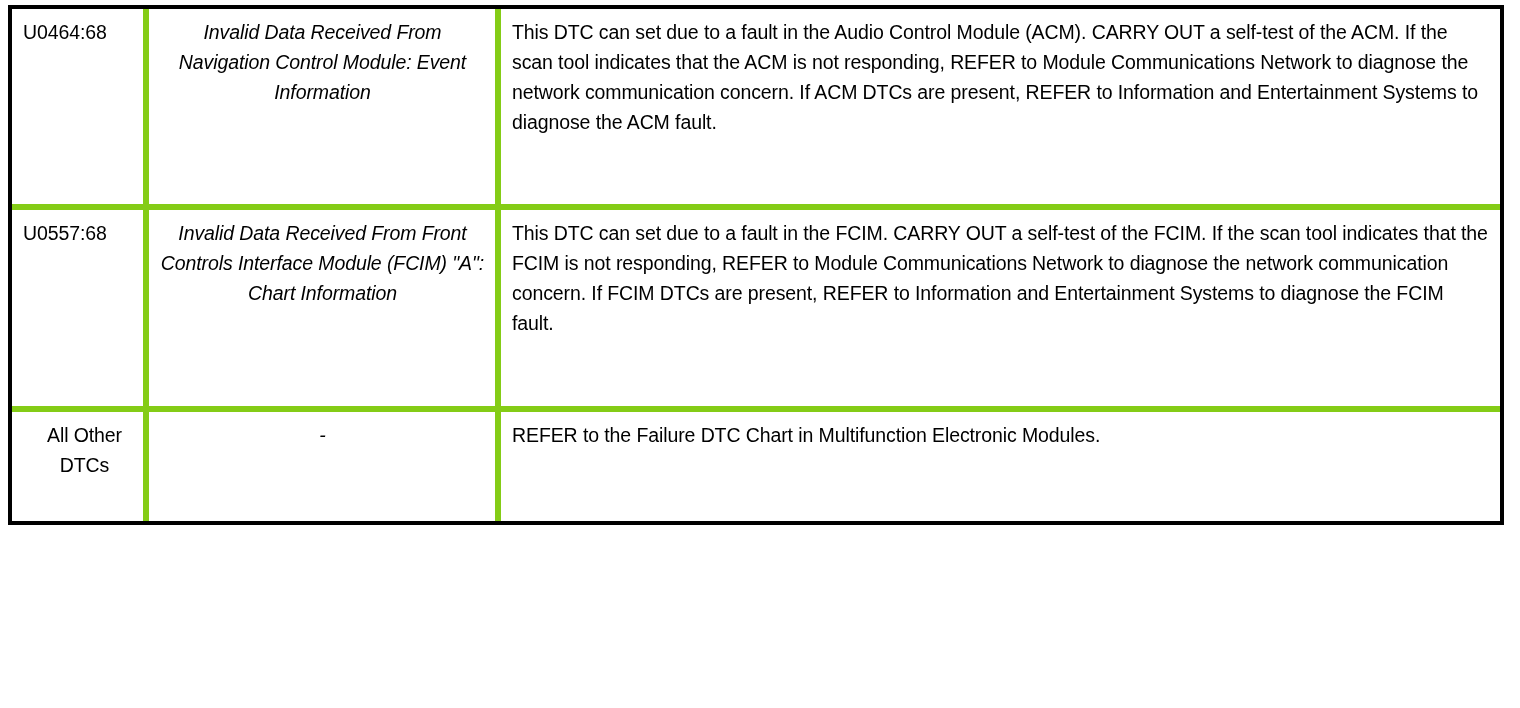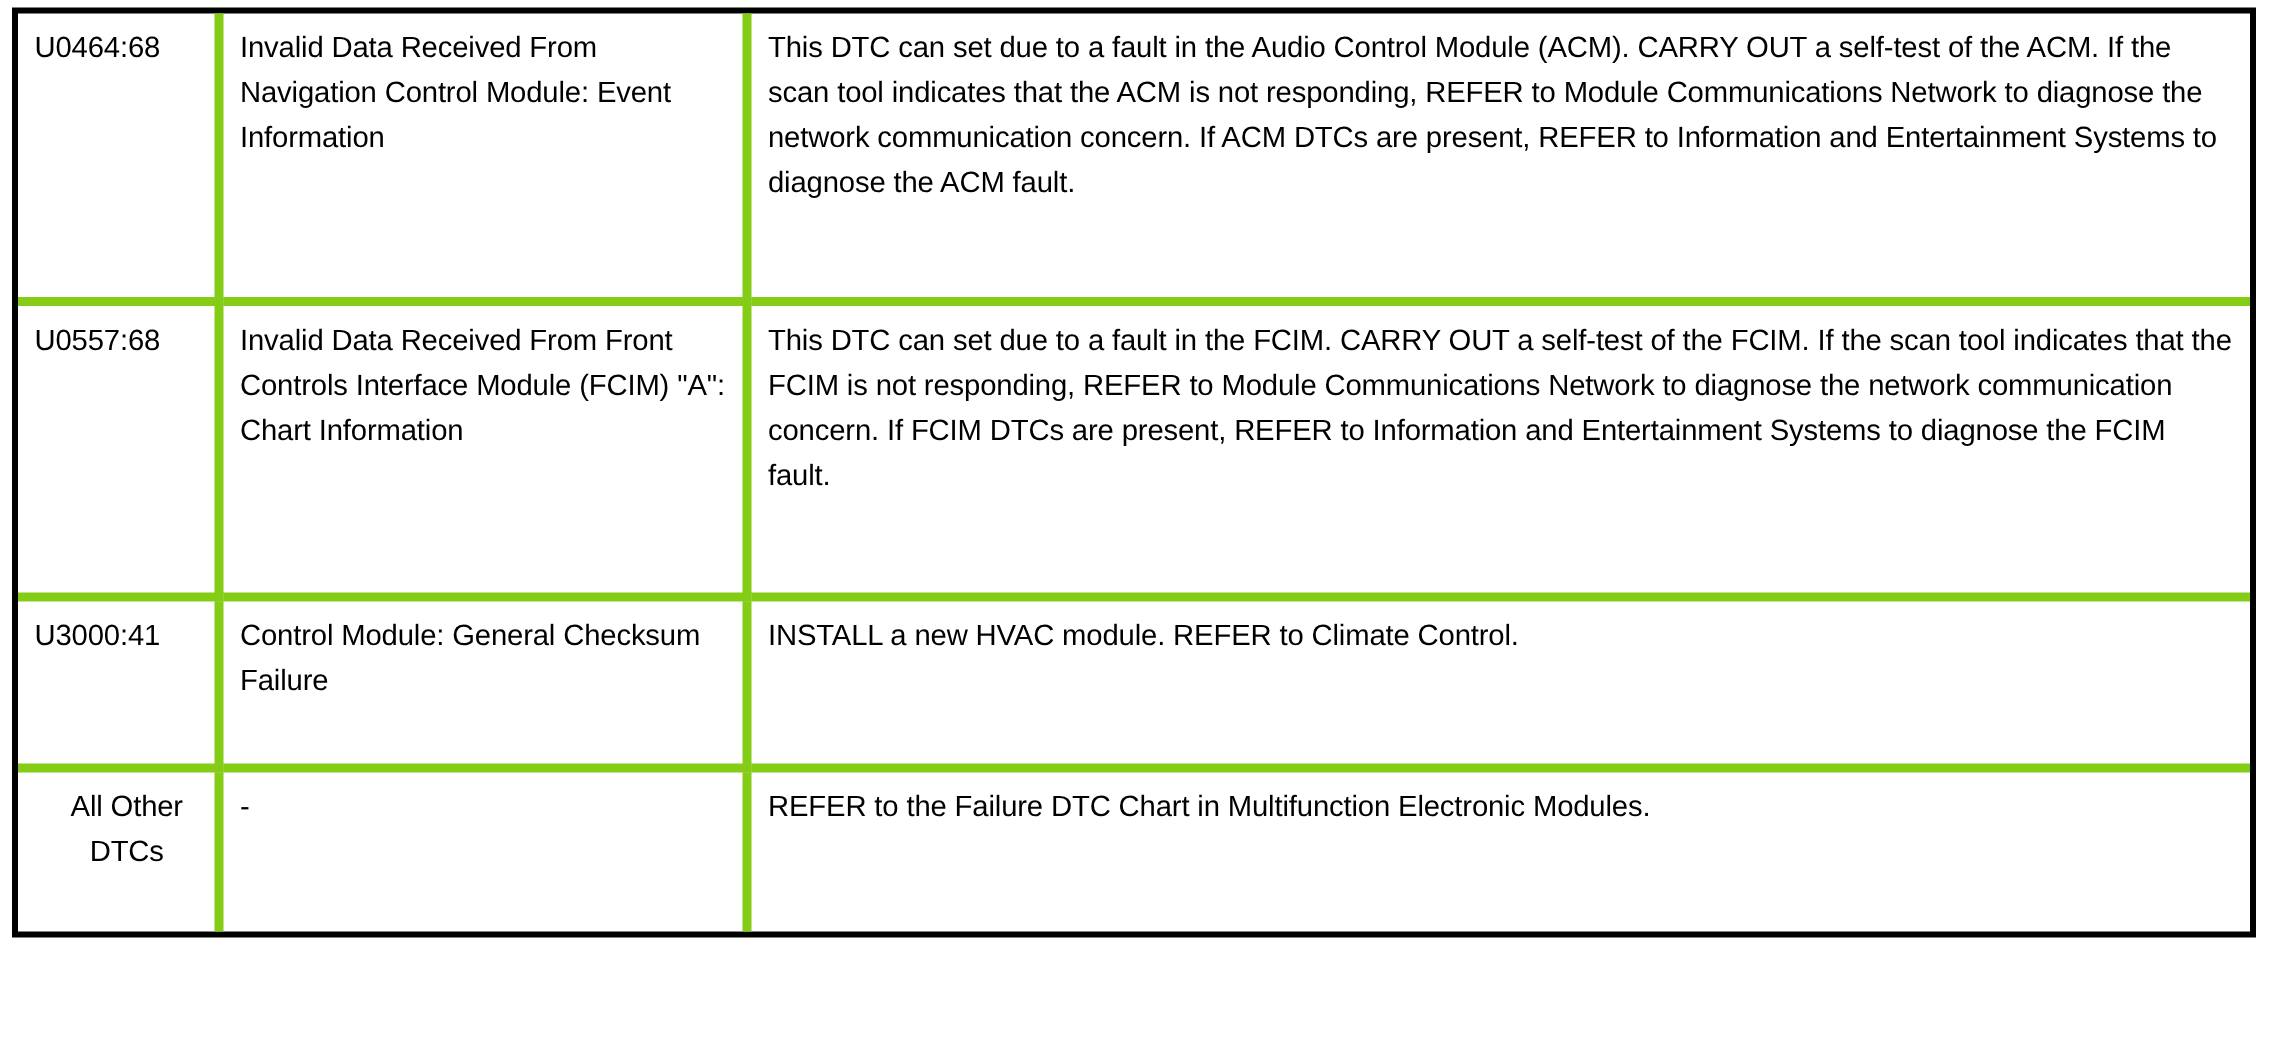--- a/index.html
+++ b/index.html
@@ -12,21 +12,21 @@
     height: 708px;
     font-family: "Liberation Sans", sans-serif;
     color: #000000;
     overflow: hidden;
   }
   #dtc-chart {
     position: absolute;
     left: 8px;
     top: 5px;
     width: 1496px;
-    height: 620px;
+    height: 520px;
     box-sizing: border-box;
     border: 4px solid #000000;
     background: #ffffff;
   }
   table.dtc-table {
     width: 100%;
     height: 100%;
     border-collapse: collapse;
     table-layout: fixed;
     font-size: 19.5px;
@@ -44,21 +44,21 @@
   table.dtc-table tr:last-child td { border-bottom: 0; }
   table.dtc-table td:first-child { border-left: 0; }
   table.dtc-table td:last-child { border-right: 0; }
 
   col.c-code { width: 134px; }
   col.c-desc { width: 352px; }
   col.c-action { width: auto; }
 
   td.code-cell { text-align: left; }
   td.code-cell.centered { text-align: center; padding-left: 20px; padding-right: 6px; }
-  td.desc-cell { text-align: left; }
+  td.desc-cell { text-align: center; font-style: italic; }
   td.action-cell { text-align: left; }
 
   .cell-text { display: block; white-space: pre-line; }
 </style>
 </head>
 <body>
 
 <div id="dtc-chart">
   <table class="dtc-table">
     <colgroup>
@@ -83,31 +83,20 @@
             <span class="cell-text">U0557:68</span>
           </td>
         <td class="desc-cell">
             <span class="cell-text">Invalid Data Received From Front Controls Interface Module (FCIM) "A": Chart Information</span>
           </td>
         <td class="action-cell">
             <span class="cell-text">This DTC can set due to a fault in the FCIM. CARRY OUT a self-test of the FCIM. If the scan tool indicates that the FCIM is not responding, REFER to Module Communications Network to diagnose the network communication concern. If FCIM DTCs are present, REFER to Information and Entertainment Systems to diagnose the FCIM fault.</span>
           </td>
       </tr>
       <tr>
-        <td class="code-cell">
-            <span class="cell-text">U3000:41</span>
-          </td>
-        <td class="desc-cell">
-            <span class="cell-text">Control Module: General Checksum Failure</span>
-          </td>
-        <td class="action-cell">
-            <span class="cell-text">INSTALL a new HVAC module. REFER to Climate Control.</span>
-          </td>
-      </tr>
-      <tr>
         <td class="code-cell centered">
             <span class="cell-text">All Other DTCs</span>
           </td>
         <td class="desc-cell">
             <span class="cell-text">-</span>
           </td>
         <td class="action-cell">
             <span class="cell-text">REFER to the Failure DTC Chart in Multifunction Electronic Modules.</span>
           </td>
       </tr>

